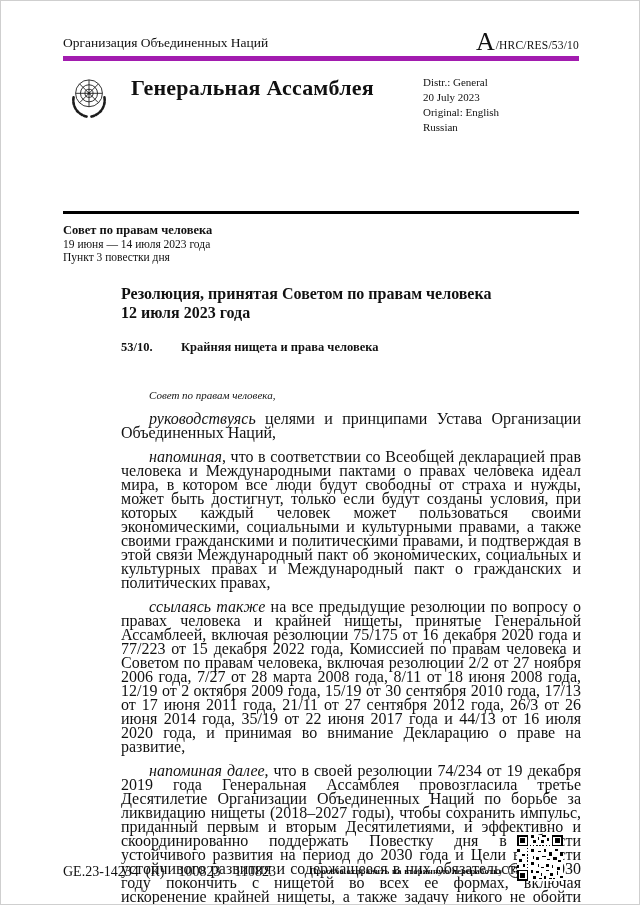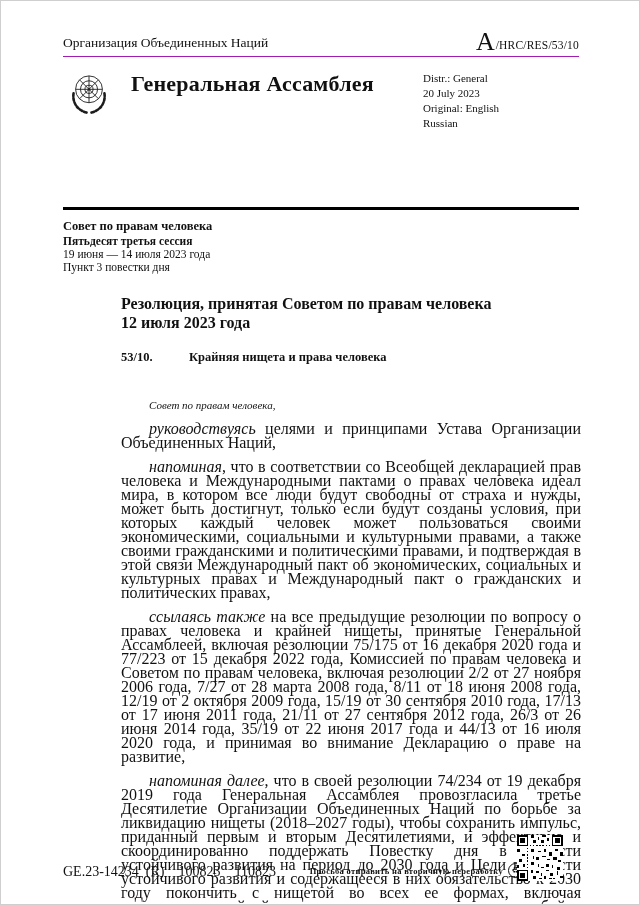--- a/index.html
+++ b/index.html
@@ -6,21 +6,21 @@
   html,body { background:#e9e9e9; }
   .page {
     width:640px; height:905px; position:relative; margin:0 auto;
     background:#fff; border:1px solid #cfcfcf; overflow:hidden;
     font-family:"Liberation Serif", serif; color:#111;
   }
   .inner { padding:30px 60px 0 62px; }
 
   
   .toprow { display:flex; justify-content:space-between; align-items:flex-end;
-            border-bottom:1px solid #a21caf; padding-bottom:3px; }
+            border-bottom:5px solid #a21caf; padding-bottom:3px; }
   .orgname { font-size:13.5px; padding-bottom:2px; }
   .docsym { display:flex; align-items:flex-end; font-size:11.5px; }
   .docsym .big { font-size:26px; line-height:22px; margin-right:1px; }
   .docsym .rest { padding-bottom:2px; letter-spacing:0.2px; }
 
   
   .masthead { display:flex; justify-content:space-between; margin-top:12px; }
   .mast-left { display:flex; }
   .emblem { width:52px; height:52px; flex:0 0 auto; }
   .asm-title { font-size:22px; font-weight:bold; margin-left:16px; margin-top:2px; letter-spacing:0.2px; }
@@ -32,21 +32,21 @@
   .session { margin-top:9px; font-size:11.5px; }
   .session .council { font-size:12.5px; font-weight:bold; line-height:15px; }
   .session .stitle { font-weight:bold; line-height:13px; margin-top:1px; }
   .session .sline { line-height:13px; }
   .session .agenda-title { font-weight:bold; line-height:13px; margin-top:1px; white-space:pre-line; }
 
   
   .body-col { margin-left:58px; width:460px; }
   .res-title { margin-top:20px; font-size:16px; font-weight:bold; line-height:19.5px; white-space:pre-line; }
   .num-row { margin-top:17px; font-size:12.5px; font-weight:bold; }
-  .num-row .num { display:inline-block; width:68px; }
+  .num-row .num { display:inline-block; width:60px; }
   .opening { margin-top:33px; font-size:11px; line-height:14px; text-indent:28px; font-style:italic; }
   .para { margin-top:10px; font-size:16px; line-height:14px; text-indent:28px; text-align:justify; }
   .para .lead { font-style:italic; }
 
   
   .ge { position:absolute; left:62px; bottom:24px; font-size:14px; white-space:pre; }
   .recycle { position:absolute; right:116px; bottom:26px; display:flex; align-items:center; gap:5px; }
   .recycle .note { font-size:8.5px; letter-spacing:0.3px; font-weight:bold; }
   .recycle .sym { width:15px; height:15px; border:1px solid #111; border-radius:50%;
                   font-size:9px; line-height:13px; text-align:center; color:#111; }
@@ -91,21 +91,20 @@
         <div>20 July 2023</div>
         <div>Original: English</div>
         <div>Russian</div>
       </div>
     </div>
 
     <div class="thickrule"></div>
 
     <div class="session">
       <div class="council">Совет по правам человека</div>
-      <div class="stitle">Пятьдесят третья сессия</div>
       <div class="sline">19 июня — 14 июля 2023 года</div>
       <div class="sline">Пункт 3 повестки дня</div>
     </div>
 
     <div class="body-col">
       <div class="res-title">Резолюция, принятая Советом по правам человека
 12 июля 2023 года</div>
 
       <div class="num-row">
         <span class="num">53/10.</span><span>Крайняя нищета и права человека</span>

